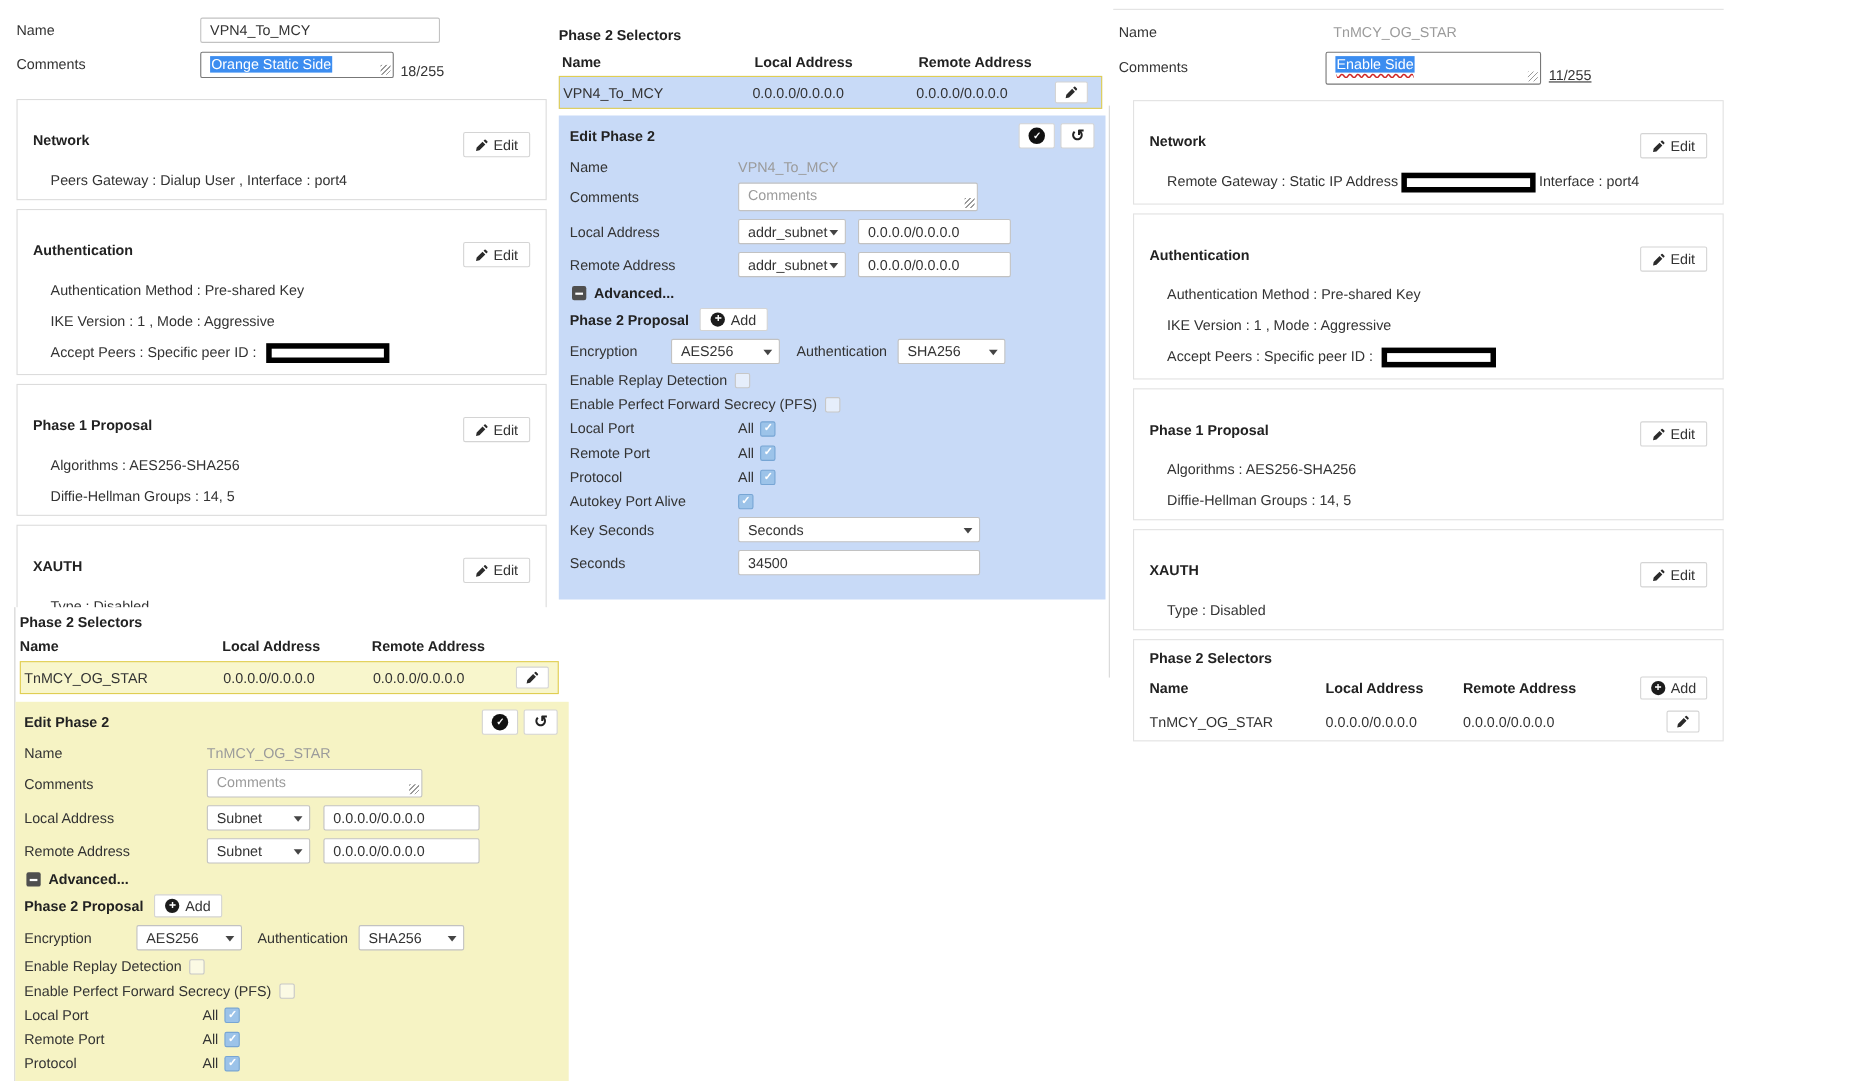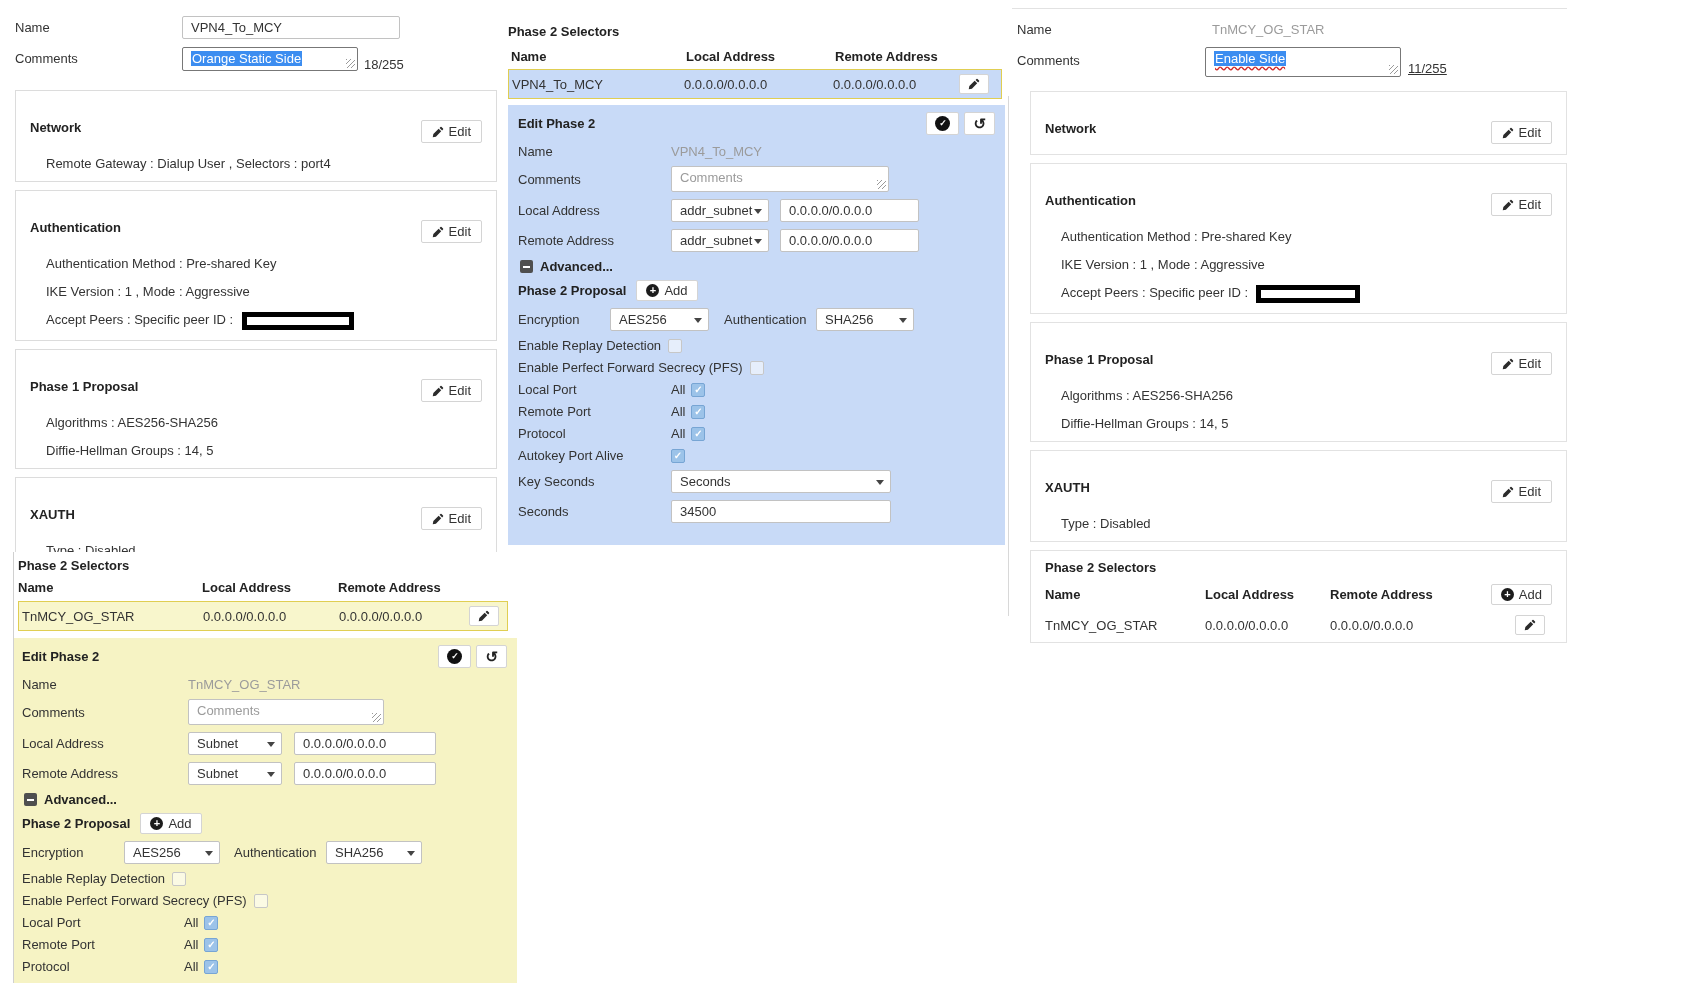--- a/index.html
+++ b/index.html
@@ -74,21 +74,21 @@
   <div class="card">
     <div class="card-head">
       <span class="bold">Network</span>
       <span class="btn">
         <svg class="pencil-svg" width="12" height="12" viewBox="0 0 16 16" fill="#2b2b2b">
             <path d="M11.3 1.3a1 1 0 0 1 1.4 0l2 2a1 1 0 0 1 0 1.4l-1.2 1.2-3.4-3.4zM8.9 3.7l3.4 3.4-7.1 7.1L1 15l.8-4.2z"></path>
           </svg>
         <span>Edit</span>
       </span>
     </div>
-    <div class="card-line">Remote Gateway : Dialup User , Selectors : port4</div>
+    <div class="card-line">Peers Gateway : Dialup User , Interface : port4</div>
   </div>
 
   <div class="card">
     <div class="card-head">
       <span class="bold">Authentication</span>
       <span class="btn">
         <svg class="pencil-svg" width="12" height="12" viewBox="0 0 16 16" fill="#2b2b2b">
             <path d="M11.3 1.3a1 1 0 0 1 1.4 0l2 2a1 1 0 0 1 0 1.4l-1.2 1.2-3.4-3.4zM8.9 3.7l3.4 3.4-7.1 7.1L1 15l.8-4.2z"></path>
           </svg>
         <span>Edit</span>
@@ -416,20 +416,23 @@
     <div class="card" style="border-color:#e2e2e2;">
       <div class="card-head">
         <span class="bold">Network</span>
         <span class="btn">
           <svg class="pencil-svg" width="12" height="12" viewBox="0 0 16 16" fill="#2b2b2b">
               <path d="M11.3 1.3a1 1 0 0 1 1.4 0l2 2a1 1 0 0 1 0 1.4l-1.2 1.2-3.4-3.4zM8.9 3.7l3.4 3.4-7.1 7.1L1 15l.8-4.2z"></path>
             </svg>
           <span>Edit</span>
         </span>
       </div>
+      <div class="card-line">
+        <span>Remote Gateway : Static IP Address</span><span class="redact" style="width:122px; margin:0 3px;"></span><span>Interface : port4</span>
+      </div>
     </div>
 
     <div class="card" style="border-color:#e2e2e2;">
       <div class="card-head">
         <span class="bold">Authentication</span>
         <span class="btn">
           <svg class="pencil-svg" width="12" height="12" viewBox="0 0 16 16" fill="#2b2b2b">
               <path d="M11.3 1.3a1 1 0 0 1 1.4 0l2 2a1 1 0 0 1 0 1.4l-1.2 1.2-3.4-3.4zM8.9 3.7l3.4 3.4-7.1 7.1L1 15l.8-4.2z"></path>
             </svg>
           <span>Edit</span>

